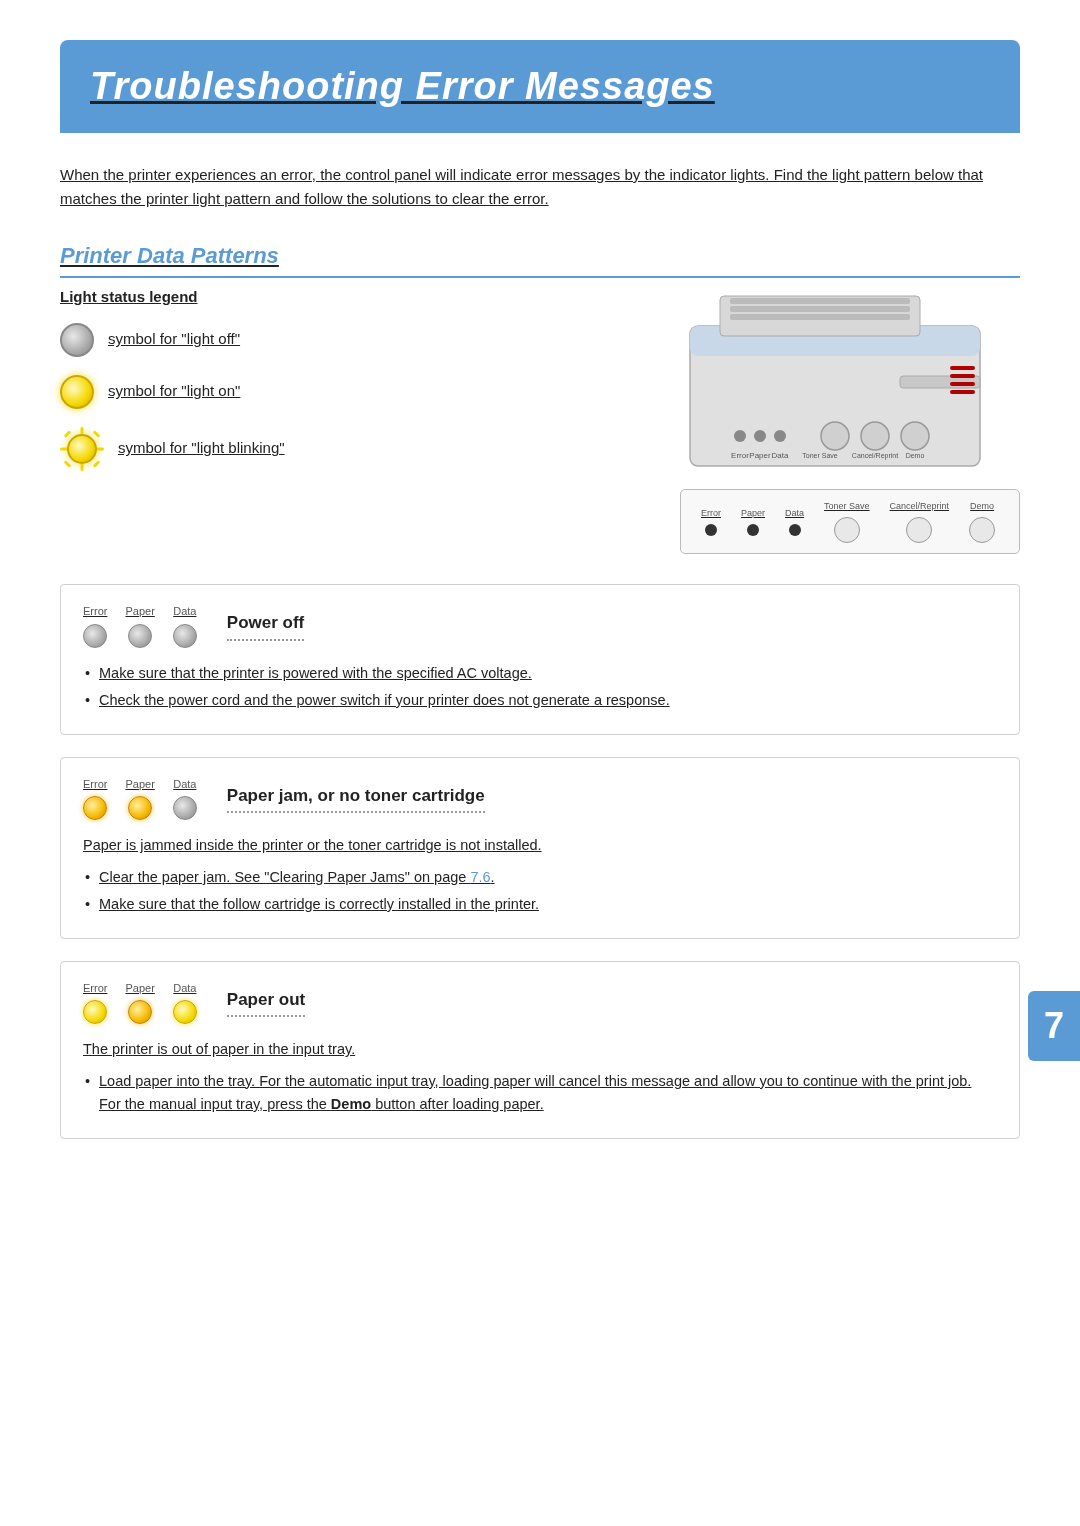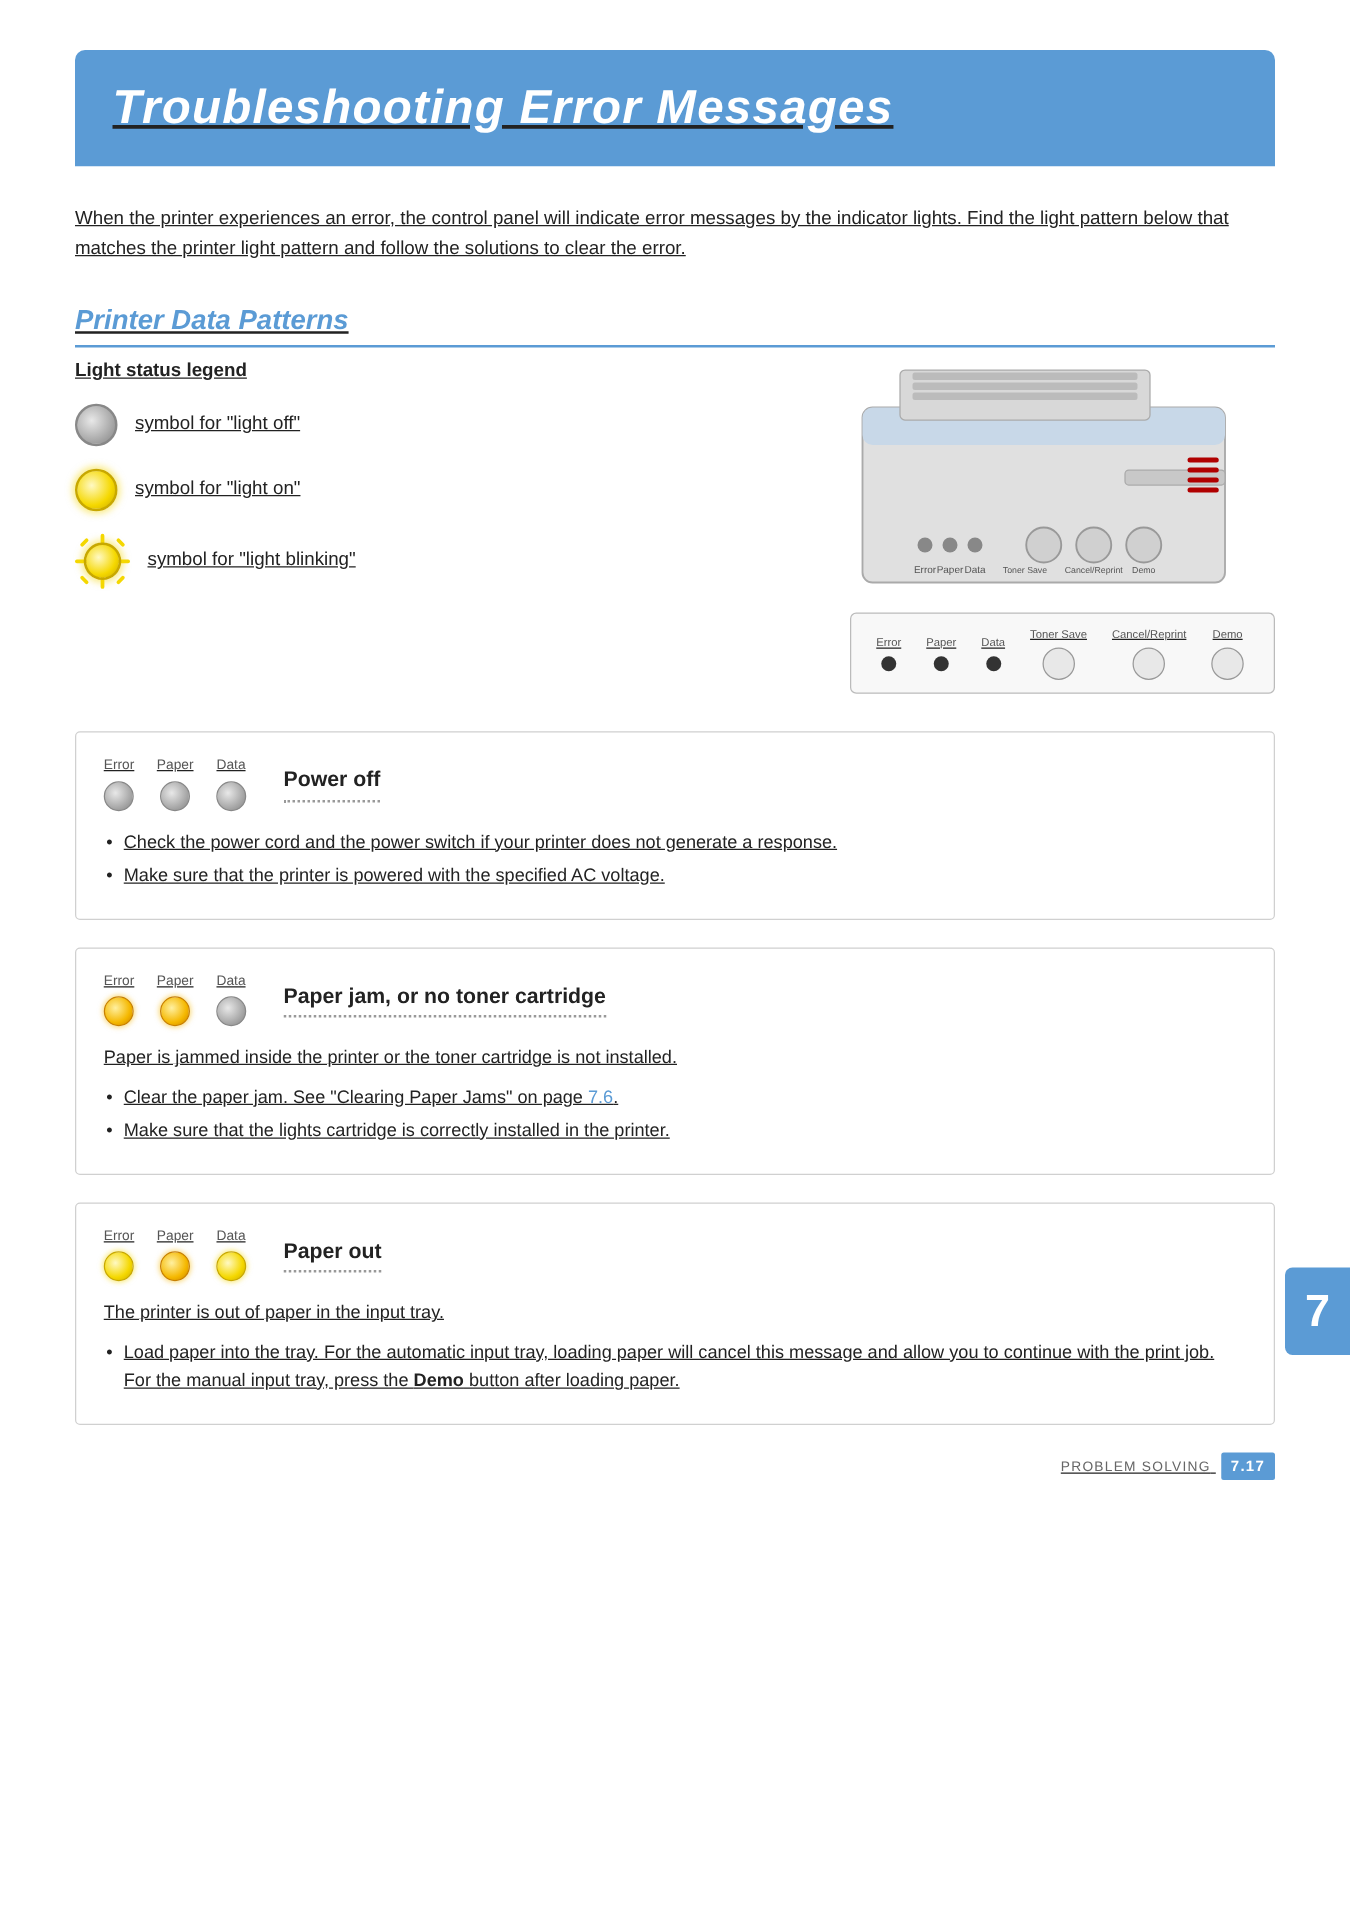--- a/index.html
+++ b/index.html
@@ -433,22 +433,22 @@
           <span>Data</span>
           <div class="sm-light-off"></div>
         </div>
       </div>
       <div>
         <span class="error-title">Power off</span>
       </div>
     </div>
     <div class="error-body">
       <ul>
+        <li>Make sure that the printer is powered with the specified AC voltage.</li>
         <li>Check the power cord and the power switch if your printer does not generate a response.</li>
-        <li>Make sure that the printer is powered with the specified AC voltage.</li>
       </ul>
     </div>
   </div>
 
   <div class="error-card">
     <div class="error-header">
       <div class="light-group">
         <div class="light-cell">
           <span>Error</span>
           <div class="sm-light-blink"></div>
@@ -463,21 +463,21 @@
         </div>
       </div>
       <div>
         <span class="error-title">Paper jam, or no toner cartridge</span>
       </div>
     </div>
     <div class="error-body">
       <p style="margin-bottom:8px;">Paper is jammed inside the printer or the toner cartridge is not installed.</p>
       <ul>
         <li>Clear the paper jam. See "Clearing Paper Jams" on page <a class="link-blue" href="#">7.6</a>.</li>
-        <li>Make sure that the lights cartridge is correctly installed in the printer.</li>
+        <li>Make sure that the follow cartridge is correctly installed in the printer.</li>
       </ul>
     </div>
   </div>
 
   <div class="error-card">
     <div class="error-header">
       <div class="light-group">
         <div class="light-cell">
           <span>Error</span>
           <div class="sm-light-on"></div>
@@ -498,18 +498,14 @@
     <div class="error-body">
       <p style="margin-bottom:8px;">The printer is out of paper in the input tray.</p>
       <ul>
         <li>Load paper into the tray. For the automatic input tray, loading paper will cancel this message and allow you to continue with the print job. For the manual input tray, press the <b>Demo</b> button after loading paper.</li>
       </ul>
     </div>
   </div>
 
   <div class="page-tab">7</div>
 
-  <div class="footer">
-    <span style="text-transform:uppercase; font-size:11px; letter-spacing:1px;">PROBLEM SOLVING</span>
-    <span class="footer-page">7.17</span>
-  </div>
 
 </div>
 
 </body></html>

